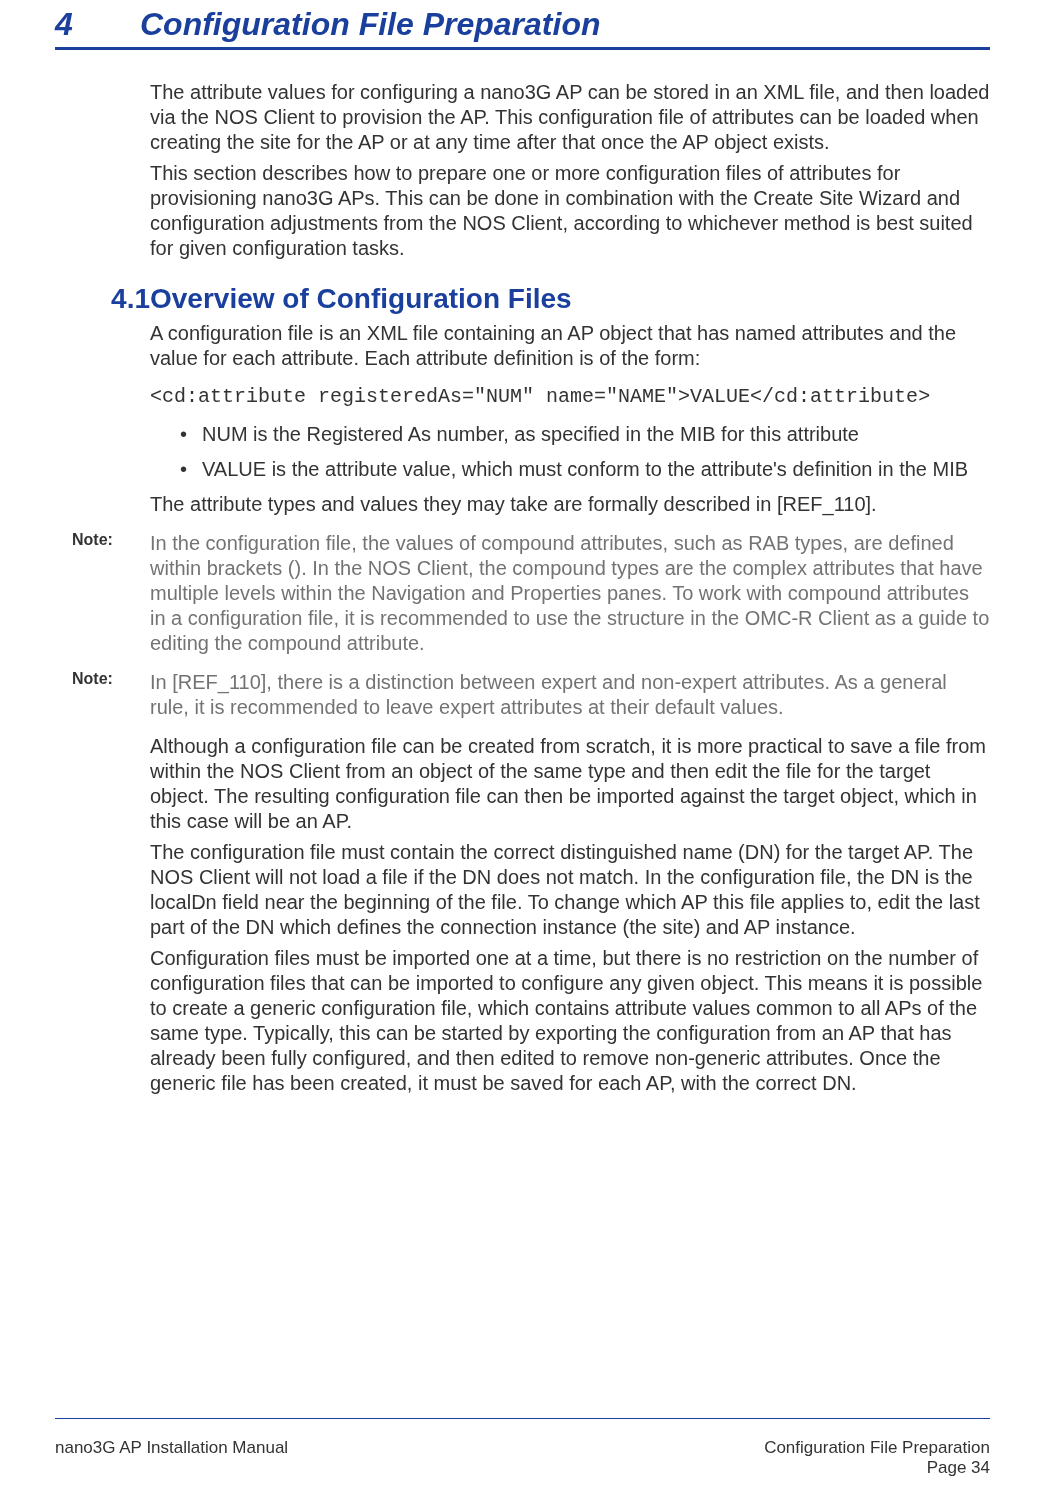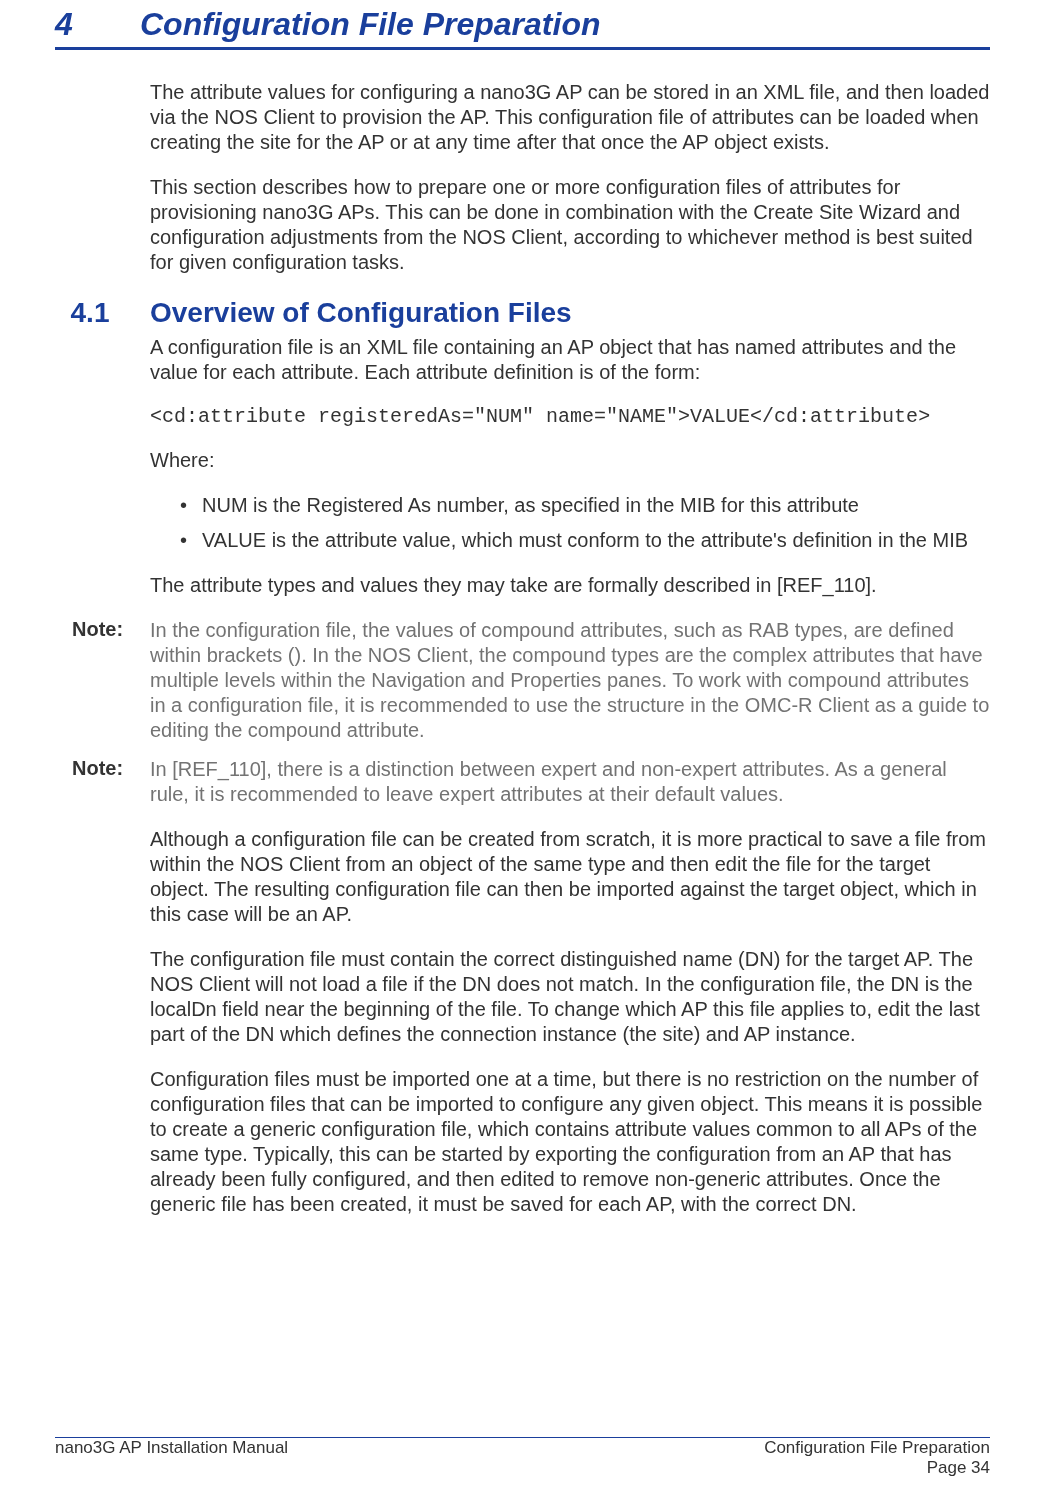--- a/index.html
+++ b/index.html
@@ -31,35 +31,35 @@
     display: inline-block;
     width: 85px;
   }
   .body-col {
     margin-left: 95px;
     margin-right: 0;
   }
   p.body {
     font-size: 20px;
     line-height: 1.25;
-    margin: 20px 0;
+    margin: 6px 0;
     color: #333;
   }
   .section-heading {
     color: #1a3f9c;
     font-weight: bold;
     font-size: 28px;
     margin-top: 22px;
     margin-bottom: 6px;
   }
   .section-heading .num {
     display: inline-block;
     width: 120px;
     margin-left: -137px;
-    text-align: center;
+    text-align: right;
     padding-left: 17px;
   }
   .code {
     font-family: "Courier New", monospace;
     font-size: 20px;
     color: #333;
     margin: 14px 0;
   }
   ul.bullets {
     list-style: none;
@@ -80,40 +80,40 @@
     top: 0;
   }
   .note-row {
     display: flex;
     align-items: flex-start;
     margin: 14px 0;
   }
   .note-label {
     flex: 0 0 95px;
     margin-left: -95px;
-    font-size: 20px;
+    font-size: 16px;
     font-weight: bold;
     color: #333;
     padding-left: 17px;
     box-sizing: border-box;
     margin-right: 0;
   }
   .note-text {
     font-size: 20px;
     line-height: 1.25;
     color: #737373;
     flex: 1;
   }
   .footer {
     position: absolute;
     bottom: 28px;
     left: 55px;
     right: 55px;
     border-top: 1.5px solid #1a3f9c;
-    padding-top: 0;
+    padding-top: 19px;
     display: flex;
     justify-content: space-between;
     font-size: 17px;
     color: #333;
   }
   .footer .left, .footer .right {
     display: flex;
     flex-direction: column;
   }
   .footer .right {
@@ -136,21 +136,20 @@
     <p class="body">This section describes how to prepare one or more configuration files of attributes for provisioning nano3G APs. This can be done in combination with the Create Site Wizard and configuration adjustments from the NOS Client, according to whichever method is best suited for given configuration tasks.</p>
 
     <div class="section-heading">
       <span class="num">4.1</span><span>Overview of Configuration Files</span>
     </div>
 
     <p class="body" style="margin-top:6px">A configuration file is an XML file containing an AP object that has named attributes and the value for each attribute. Each attribute definition is of the form:</p>
 
     <div class="code">&lt;cd:attribute registeredAs="NUM" name="NAME"&gt;VALUE&lt;/cd:attribute&gt;</div>
 
-    <p class="body">Where:</p>
 
     <ul class="bullets">
       <li>NUM is the Registered As number, as specified in the MIB for this attribute</li>
       <li>VALUE is the attribute value, which must conform to the attribute's definition in the MIB</li>
     </ul>
 
     <p class="body">The attribute types and values they may take are formally described in [REF_110].</p>
 
     <div class="note-row">
       <div class="note-label">Note:</div>

